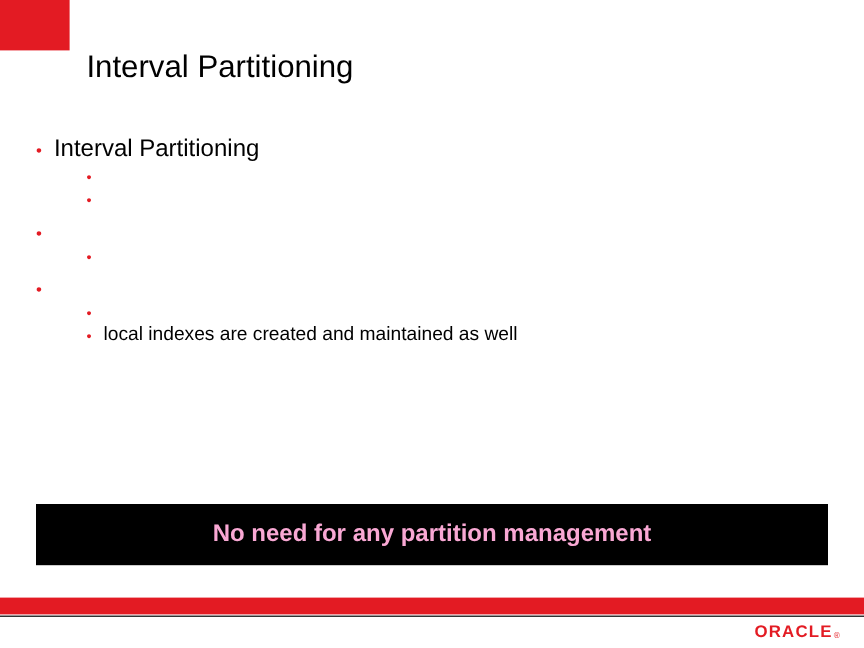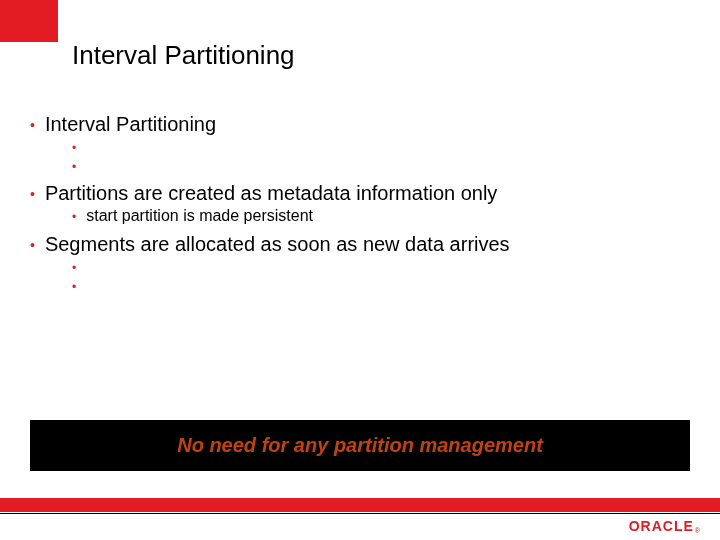--- a/index.html
+++ b/index.html
@@ -5,21 +5,21 @@
   * { margin: 0; padding: 0; box-sizing: border-box; }
   html, body { width: 720px; height: 540px; font-family: Arial, Helvetica, sans-serif; background: #fff; }
   .slide { width: 720px; height: 540px; position: relative; background: #fff; }
   .red-box { position: absolute; top: 0; left: 0; width: 58px; height: 42px; background: #e31b23; }
   .title { position: absolute; top: 40px; left: 72px; font-size: 26px; color: #000; font-weight: 400; }
   .content { position: absolute; top: 105px; left: 30px; right: 30px; }
   .l1 { font-size: 20px; color: #000; margin-top: 8px; display: flex; align-items: flex-start; }
   .l1 .bullet { color: #e31b23; font-size: 14px; margin-right: 10px; margin-top: 4px; flex-shrink: 0; }
   .l2 { font-size: 16px; color: #000; margin-top: 2px; margin-left: 42px; display: flex; align-items: flex-start; }
   .l2 .bullet { color: #e31b23; font-size: 12px; margin-right: 10px; margin-top: 3px; flex-shrink: 0; }
-  .banner { position: absolute; left: 30px; right: 30px; top: 420px; background: #000; color: #c2410c; font-size: 20px; font-weight: bold; text-align: center; padding: 14px 0; font-style: italic; }
+  .banner { position: absolute; left: 30px; right: 30px; top: 420px; background: #000; color: #f9a8d4; font-size: 20px; font-weight: bold; text-align: center; padding: 14px 0; }
   .footer-bar { position: absolute; left: 0; right: 0; bottom: 28px; height: 14px; background: #e31b23; }
   .footer-line { position: absolute; left: 0; right: 0; bottom: 26px; height: 1px; background: #000; }
   .logo { position: absolute; right: 20px; bottom: 6px; display: flex; align-items: flex-end; }
   .logo-text { color: #e31b23; font-size: 14px; font-weight: bold; letter-spacing: 1px; font-family: Arial, sans-serif; }
   .logo-reg { color: #e31b23; font-size: 7px; vertical-align: top; margin-left: 1px; }
 </style>
 </head>
 <body>
 
 <div class="slide">
@@ -34,36 +34,34 @@
     </div>
     <div class="l2">
       <span class="bullet">•</span>
     </div>
     <div class="l2">
       <span class="bullet">•</span>
     </div>
 
     <div class="l1">
       <span class="bullet">•</span>
-      <span>Partitions are created as metadata information only</span>
     </div>
     <div class="l2">
       <span class="bullet">•</span>
-      <span>start partition is made persistent</span>
     </div>
 
     <div class="l1">
       <span class="bullet">•</span>
-      <span>Segments are allocated as soon as new data arrives</span>
     </div>
     <div class="l2">
       <span class="bullet">•</span>
     </div>
     <div class="l2">
       <span class="bullet">•</span>
+      <span>local indexes are created and maintained as well</span>
     </div>
 
   </div>
 
   <div class="banner">No need for any partition management</div>
 
   <div class="footer-bar"></div>
   <div class="footer-line"></div>
 
   <div class="logo">

